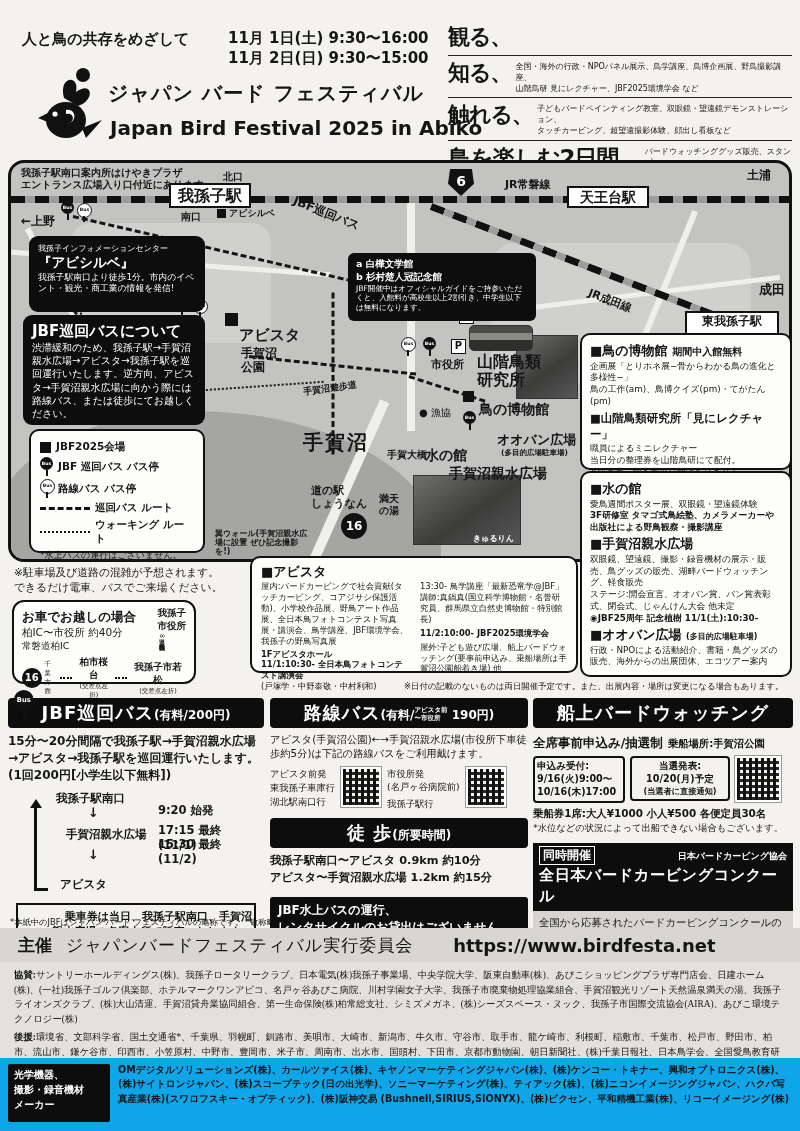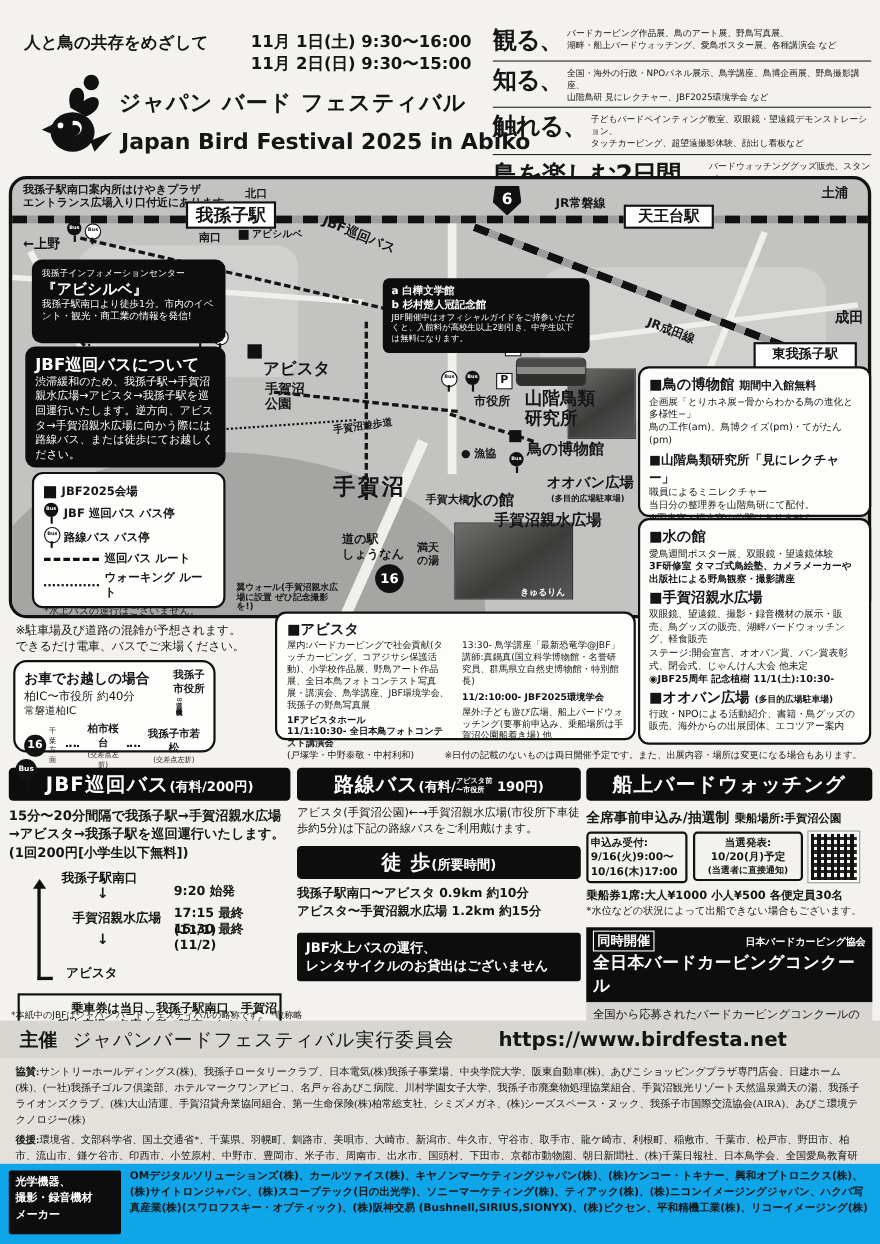--- a/index.html
+++ b/index.html
@@ -99,22 +99,20 @@
     <circle cx="19" cy="52" r="2.6" fill="#fff"></circle>
     <polygon points="46,66 66,58 50,76" fill="#111"></polygon>
     <path d="M30 48 C40 46, 42 60, 31 62 C40 60, 38 50, 30 52 Z" fill="#fff"></path>
   </svg>
   <div class="abs title-jp">ジャパン バード フェスティバル</div>
   <div class="abs title-en">Japan Bird Festival 2025 in Abiko</div>
 
   <div class="abs features">
     <div class="feat-row">
       <span class="feat-verb">観る、</span>
-      <span class="feat-desc pre">バードカービング作品展、鳥のアート展、野鳥写真展、
-湖畔・船上バードウォッチング、愛鳥ポスター展、各種講演会 など</span>
     </div>
     <div class="feat-row">
       <span class="feat-verb">知る、</span>
       <span class="feat-desc pre">全国・海外の行政・NPOパネル展示、鳥学講座、鳥博企画展、野鳥撮影講座、
 山階鳥研 見にレクチャー、JBF2025環境学会 など</span>
     </div>
     <div class="feat-row">
       <span class="feat-verb">触れる、</span>
       <span class="feat-desc pre">子どもバードペインティング教室、双眼鏡・望遠鏡デモンストレーション、
 タッチカービング、超望遠撮影体験、顔出し看板など</span>
@@ -178,21 +176,21 @@
     <div class="abs maplabel" style="left:420px;top:196px;font-size:11px">市役所</div>
     <div class="abs maplabel pre" style="left:466px;top:190px;font-size:16px">山階鳥類
 研究所</div>
     <span class="sq" style="left:452px;top:228px;width:11px;height:11px"></span>
     <div class="abs maplabel" style="left:468px;top:238px;font-size:14px">鳥の博物館</div>
     <span class="busstop" style="position:absolute;left:452px;top:248px"></span>
     <div class="abs maplabel" style="left:486px;top:270px;font-size:13px">オオバン広場</div>
     <div class="abs maplabel" style="left:490px;top:286px;font-size:7.5px">(多目的広場駐車場)</div>
     <div class="abs maplabel" style="left:414px;top:284px;font-size:14px">水の館</div>
     <div class="abs maplabel" style="left:438px;top:302px;font-size:14px">手賀沼親水広場</div>
-    <div class="abs maplabel" style="left:408px;top:244px;font-size:10px;font-weight:bold">● 漁協</div>
+    <div class="abs maplabel" style="left:408px;top:244px;font-size:10px;font-weight:normal">● 漁協</div>
     <div class="abs maplabel" style="left:292px;top:268px;font-size:20px;letter-spacing:2px">手賀沼</div>
     <div class="abs maplabel" style="left:376px;top:286px;font-size:10px">手賀大橋</div>
     <div class="abs maplabel pre" style="left:300px;top:322px;font-size:11px">道の駅
 しょうなん</div>
     <div class="abs maplabel pre" style="left:368px;top:330px;font-size:10px">満天
 の湯</div>
     <div class="shield oval" style="left:330px;top:350px">16</div>
     <div class="abs" style="left:462px;top:370px;font-size:8px;color:#fff;font-weight:bold">きゅるりん</div>
     <div class="abs maplabel" style="left:292px;top:220px;font-size:9px;transform:rotate(-8deg)">手賀沼遊歩道</div>
     <span class="sq" style="left:214px;top:150px;width:13px;height:13px"></span>
@@ -344,20 +342,34 @@
     <div style="font-size:10.5px;margin-top:8px;text-align:center">※路線バス(有料)でもご来場頂けます。</div>
   </div>
   <div class="abs" style="left:10px;top:917px;font-size:8.3px">*本紙中のJBFはジャパン バード フェスティバルの略称です。 *敬称略</div>
 
   <div class="abs" style="left:270px;top:698px;width:258px">
     <div class="colhead">
       <span class="t">路線バス</span><span class="s">(有料/</span><span class="tiny2 pre">アビスタ前
 〜市役所</span><span class="s"> 190円)</span>
     </div>
     <div style="font-size:10.3px;line-height:1.4;margin-top:4px">アビスタ(手賀沼公園)←→手賀沼親水広場(市役所下車徒歩約5分)は下記の路線バスをご利用戴けます。</div>
+    <div style="display:flex;gap:6px;margin-top:6px;align-items:flex-start">
+      <div style="font-size:9.3px;line-height:1.5">
+        <div>アビスタ前発</div>
+        <div>東我孫子車庫行</div>
+        <div>湖北駅南口行</div>
+      </div>
+      <div class="qr"></div>
+      <div style="font-size:9.3px;line-height:1.4">
+        <div class="pre">市役所発
+(名戸ヶ谷病院前)</div>
+        <div style="margin-top:4px">我孫子駅行</div>
+      </div>
+      <div class="qr"></div>
+    </div>
     <div class="colhead" style="margin-top:8px">
       <span class="t">徒 歩</span><span class="s">(所要時間)</span>
     </div>
     <div class="b" style="font-size:11.3px;margin-top:5px">我孫子駅南口〜アビスタ 0.9km 約10分</div>
     <div class="b" style="font-size:11.3px;margin-top:2px">アビスタ〜手賀沼親水広場 1.2km 約15分</div>
     <div class="blackbar pre" style="margin-top:12px;font-size:12px;padding:5px 8px;border-radius:3px">JBF水上バスの運行、
 レンタサイクルのお貸出はございません</div>
   </div>
 
   <div class="abs" style="left:533px;top:698px;width:260px">

